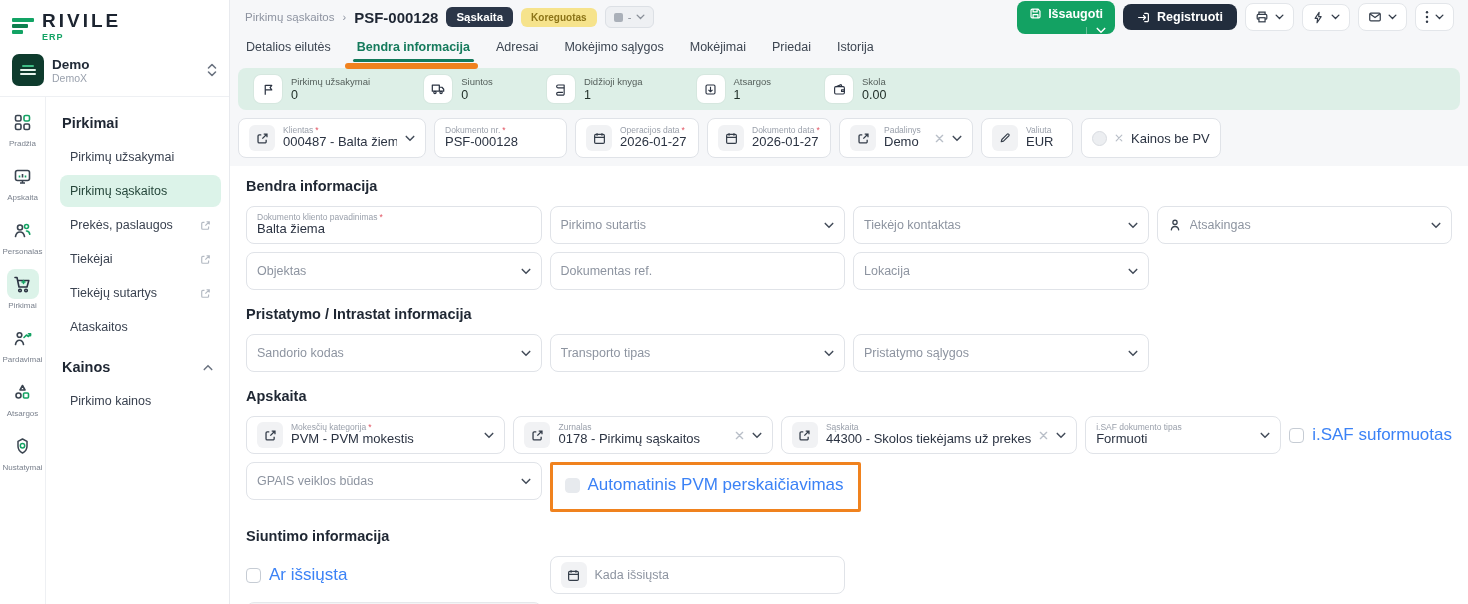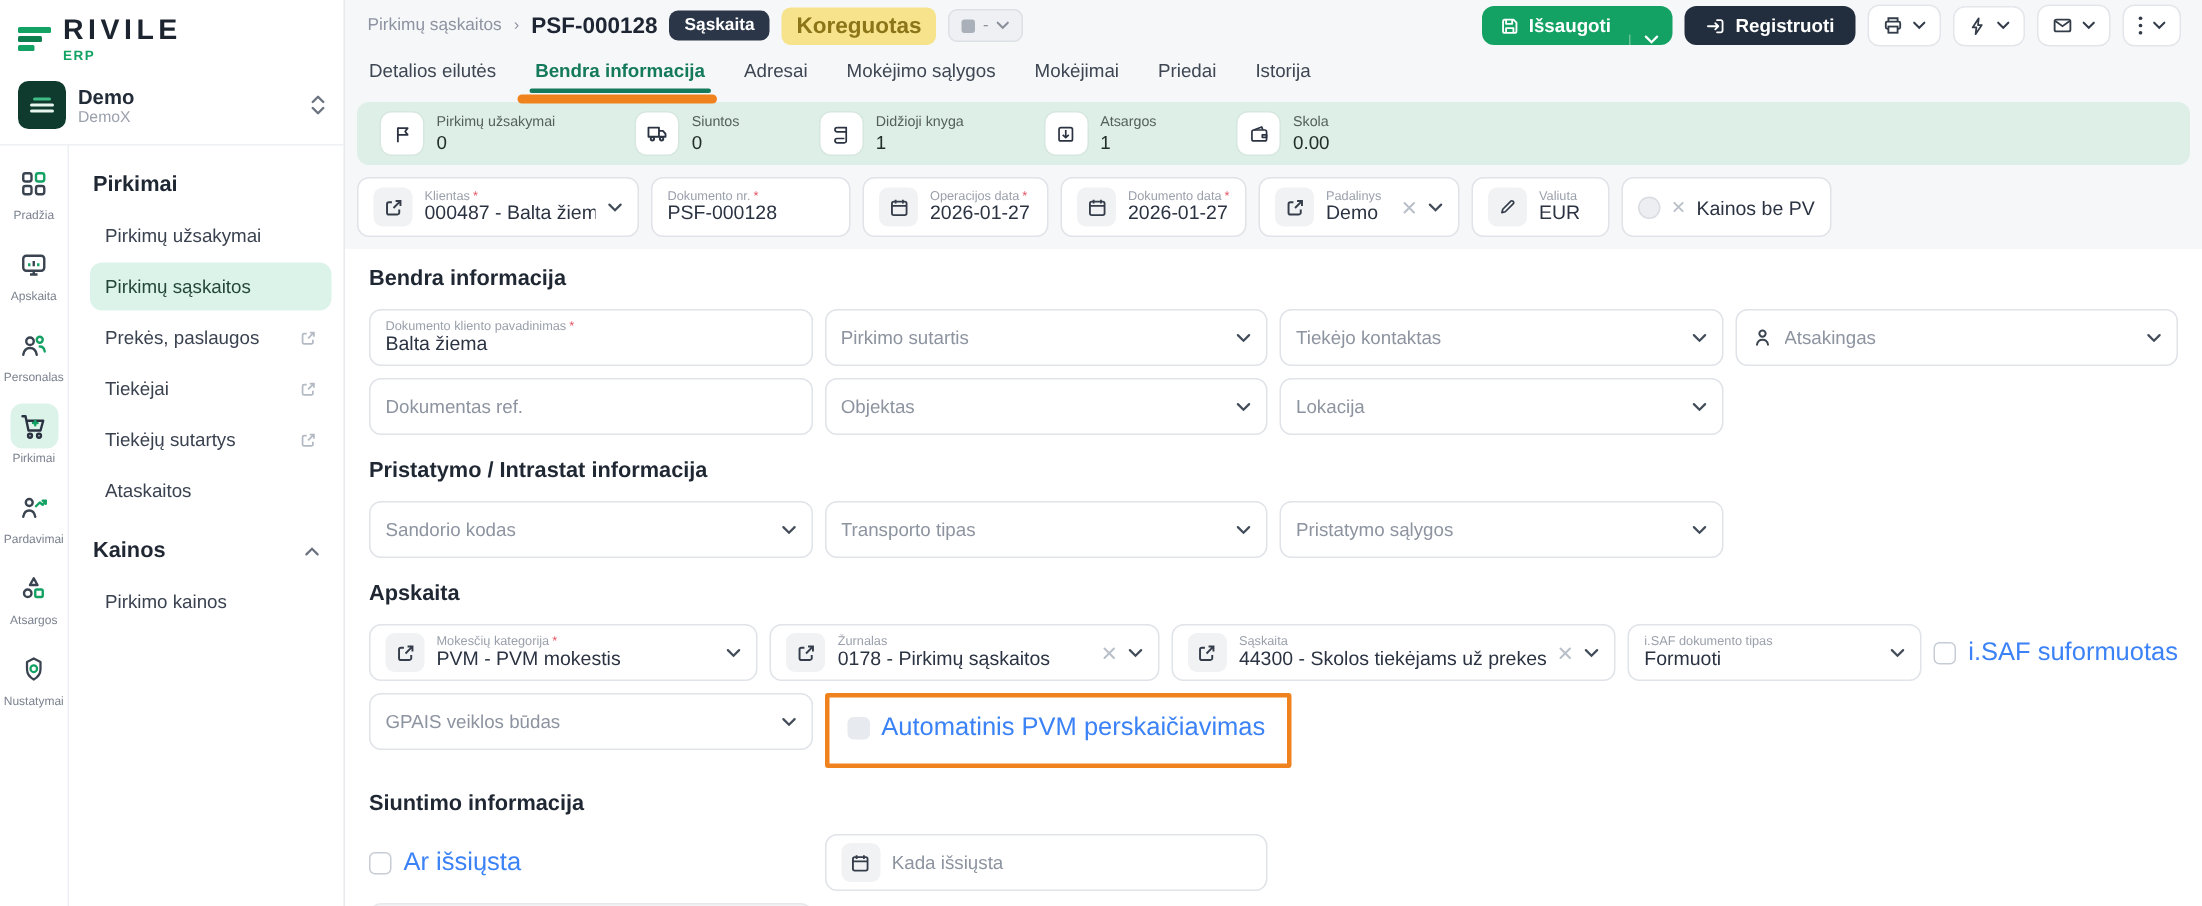--- a/index.html
+++ b/index.html
@@ -40,25 +40,25 @@
   .menu-item .ext { color:#b4bac3; }
   .menu-gap { height:10px; }
 
   
   .main { flex:1; display:flex; flex-direction:column; min-width:0; }
   .topbar { height:34px; display:flex; align-items:center; padding:0 14px 0 15px; gap:8px; }
   .crumb-parent { color:#8d93a0; font-size:11.5px; cursor:pointer; }
   .crumb-sep { color:#8d93a0; font-size:11px; }
   .crumb-current { font-weight:bold; font-size:15px; color:#1e2633; }
   .badge-dark { background:#2b3648; color:#fff; font-size:11.5px; font-weight:bold; padding:4px 10px; border-radius:6px; }
-  .badge-yellow { background:#f6e38c; color:#8c7418; font-size:15px; font-weight:bold; padding:4px 10px; border-radius:6px; }
+  .badge-yellow { background:#f6e38c; color:#8c7418; font-size:10px; font-weight:bold; padding:4px 10px; border-radius:6px; }
   .flag-dd { display:flex; align-items:center; gap:5px; background:#eef0f3; border:1px solid #dce0e5; border-radius:6px; padding:4px 8px; color:#8a9099; font-size:11px; }
   .flag-dd .sw { width:9px; height:9px; border-radius:2px; background:#aab0b9; }
   .spacer { flex:1; }
-  .btn-save { display:flex; align-items:flex-end; background:#13a263; border-radius:8px; overflow:hidden; color:#fff; cursor:pointer; }
+  .btn-save { display:flex; align-items:flex-end; background:#13a263; border-radius:8px; overflow:hidden; color:#fff; cursor:pointer;flex-direction:column; }
   .btn-save .seg1 { display:flex; align-items:center; gap:6px; padding:6px 12px; font-size:12.5px; font-weight:bold; }
   .btn-save .seg2 { display:flex; align-items:center; padding:0 9px; border-left:1px solid rgba(255,255,255,.35); }
   .btn-reg { display:flex; align-items:center; gap:7px; background:#222d3d; color:#fff; border-radius:8px; padding:6px 14px; font-size:12.5px; font-weight:bold; cursor:pointer; }
   .icon-btn { display:flex; align-items:center; gap:6px; background:#fff; border:1px solid #e3e6ea; border-radius:8px; padding:6px 9px; color:#333c49; cursor:pointer; }
   .tabs { display:flex; align-items:flex-end; gap:26px; padding:0 14px 0 16px; height:28px; }
   .tab { position:relative; font-size:12.5px; color:#3d4652; padding-bottom:8px; cursor:pointer; white-space:nowrap; }
   .tab.active { color:#157a5c; font-weight:bold; }
   .tab.active .tline { position:absolute; left:-4px; right:-4px; bottom:0; height:3px; background:#157a5c; border-radius:2px; }
   .tab.active .omark { position:absolute; left:-12px; right:-8px; bottom:-7px; height:6px; background:#f0821e; border-radius:3px; z-index:3; }
 
@@ -551,29 +551,29 @@
             <span class="phtxt">Atsakingas</span>
             <span class="chev">
                 <svg width="10" height="7" viewBox="0 0 12 8" fill="none" stroke="currentColor" stroke-width="1.8" stroke-linecap="round">
                   <path d="m1.5 1.5 4.5 4.5 4.5-4.5"></path>
                 </svg>
               </span>
           </div>
         </div>
         <div class="grid4">
           <div class="fld h38">
+            <span class="phtxt">Objektas</span>
+            <span class="chev">
+                <svg width="10" height="7" viewBox="0 0 12 8" fill="none" stroke="currentColor" stroke-width="1.8" stroke-linecap="round">
+                  <path d="m1.5 1.5 4.5 4.5 4.5-4.5"></path>
+                </svg>
+              </span>
+          </div>
+          <div class="fld h38">
             <span class="phtxt">Dokumentas ref.</span>
-          </div>
-          <div class="fld h38">
-            <span class="phtxt">Objektas</span>
-            <span class="chev">
-                <svg width="10" height="7" viewBox="0 0 12 8" fill="none" stroke="currentColor" stroke-width="1.8" stroke-linecap="round">
-                  <path d="m1.5 1.5 4.5 4.5 4.5-4.5"></path>
-                </svg>
-              </span>
           </div>
           <div class="fld h38">
             <span class="phtxt">Lokacija</span>
             <span class="chev">
                 <svg width="10" height="7" viewBox="0 0 12 8" fill="none" stroke="currentColor" stroke-width="1.8" stroke-linecap="round">
                   <path d="m1.5 1.5 4.5 4.5 4.5-4.5"></path>
                 </svg>
               </span>
           </div>
           <div></div>

